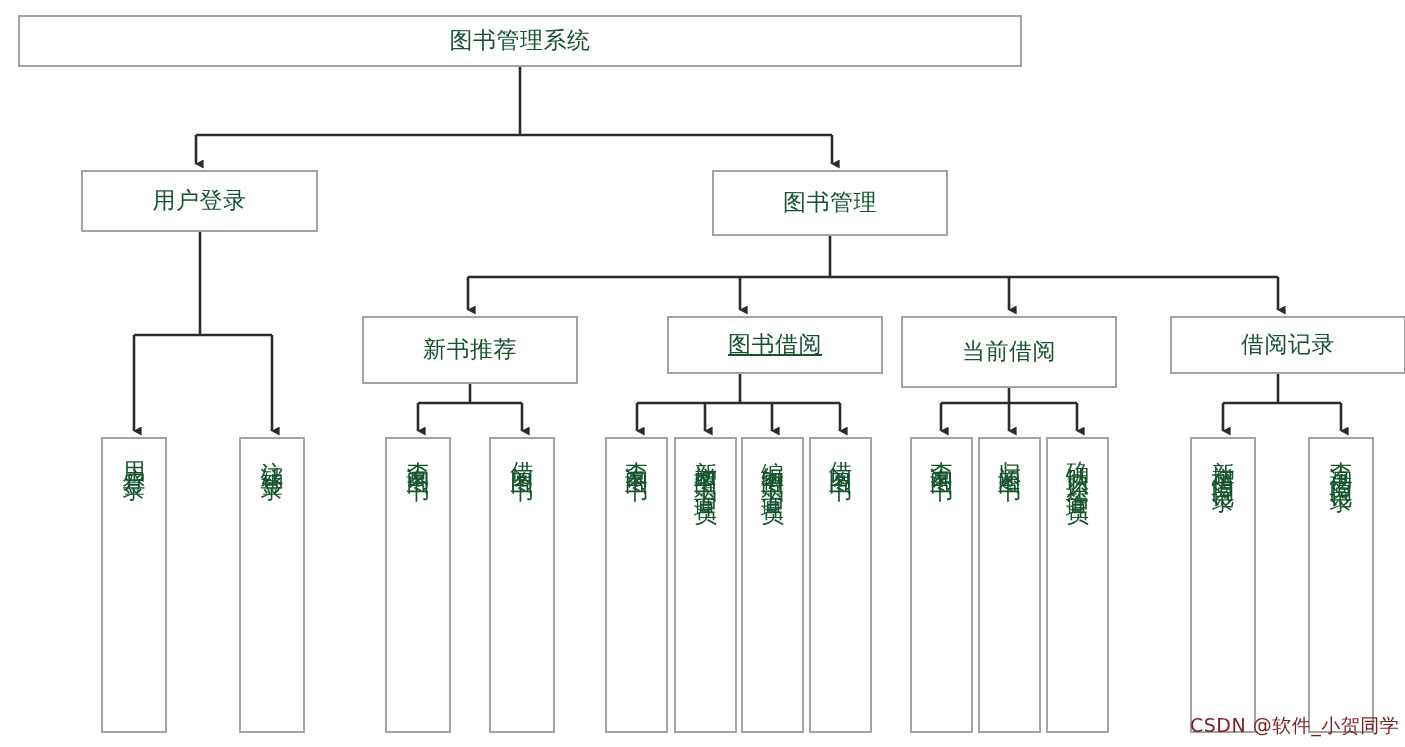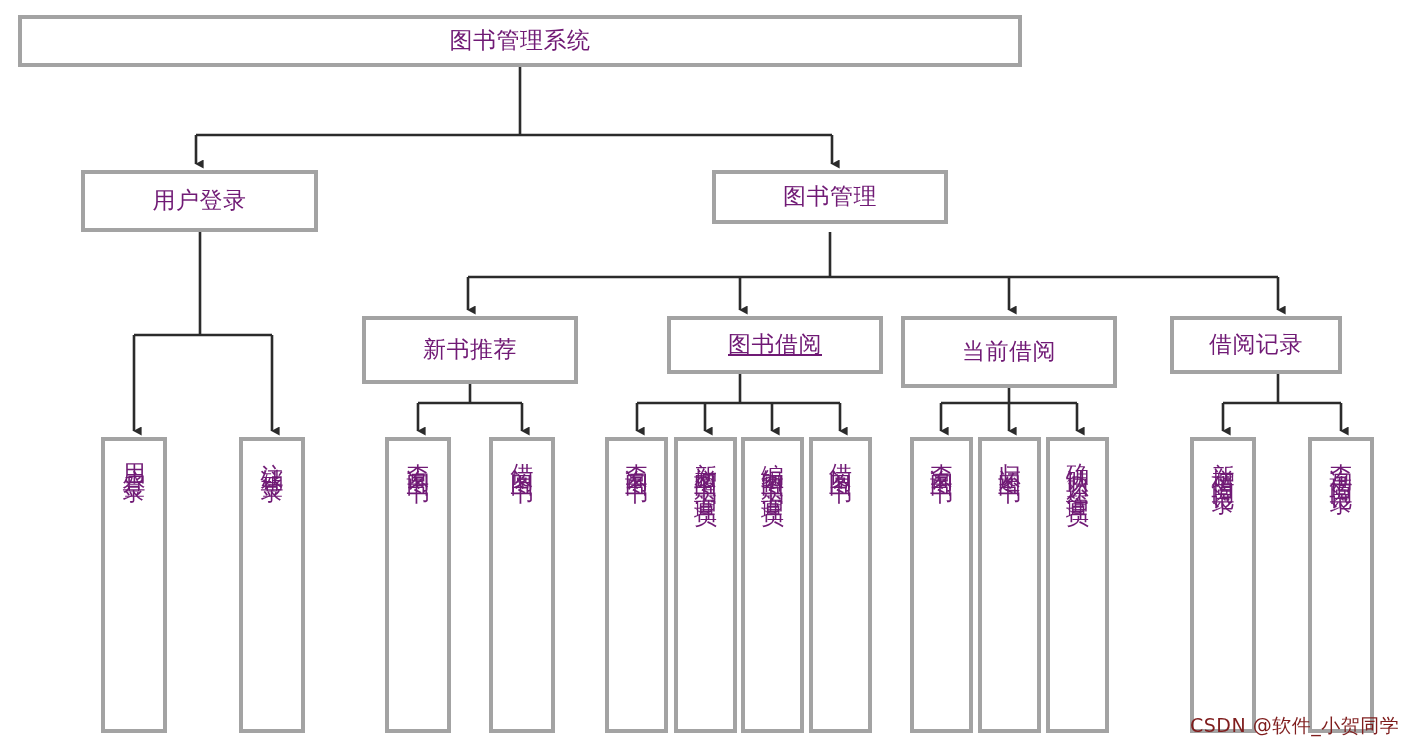--- a/index.html
+++ b/index.html
@@ -22,26 +22,26 @@
     position: absolute;
     left: 0;
     top: 0;
     width: 1405px;
     height: 747px;
     pointer-events: none;
   }
   .node {
     position: absolute;
     box-sizing: border-box;
-    border: 4px solid #a3a3a3;
+    border: 2px solid #a3a3a3;
     background: #ffffff;
     display: flex;
     align-items: center;
     justify-content: center;
-    color: #701a75;
+    color: #14532d;
   }
   .node-label {
     display: block;
     text-align: center;
     line-height: 1.12;
     letter-spacing: 0.5px;
   }
   
   .node.root .node-label {
     font-size: 23px;
@@ -128,37 +128,37 @@
   </svg>
 
   <div class="node root h" style="left:18px; top:15px; width:1004px; height:52px;">
     <span class="node-label">图书管理系统</span>
   </div>
 
   <div class="node h" style="left:81px; top:170px; width:237px; height:62px;">
     <span class="node-label">用户登录</span>
   </div>
 
-  <div class="node h" style="left:712px; top:170px; width:236px; height:54px;">
+  <div class="node h" style="left:712px; top:170px; width:236px; height:66px;">
     <span class="node-label">图书管理</span>
   </div>
 
   <div class="node h" style="left:362px; top:316px; width:216px; height:68px;">
     <span class="node-label">新书推荐</span>
   </div>
 
   <div class="node h" style="left:667px; top:316px; width:216px; height:58px;text-decoration:underline;">
     <span class="node-label">图书借阅</span>
   </div>
 
   <div class="node h" style="left:901px; top:316px; width:216px; height:72px;">
     <span class="node-label">当前借阅</span>
   </div>
 
-  <div class="node h" style="left:1170px; top:316px; width:172px; height:58px;">
+  <div class="node h" style="left:1170px; top:316px; width:236px; height:58px;">
     <span class="node-label">借阅记录</span>
   </div>
 
   <div class="node v" style="left:101px; top:437px; width:66px; height:296px;">
     <span class="node-label">用户登录</span>
   </div>
 
   <div class="node v" style="left:239px; top:437px; width:66px; height:296px;">
     <span class="node-label">注销登录</span>
   </div>

